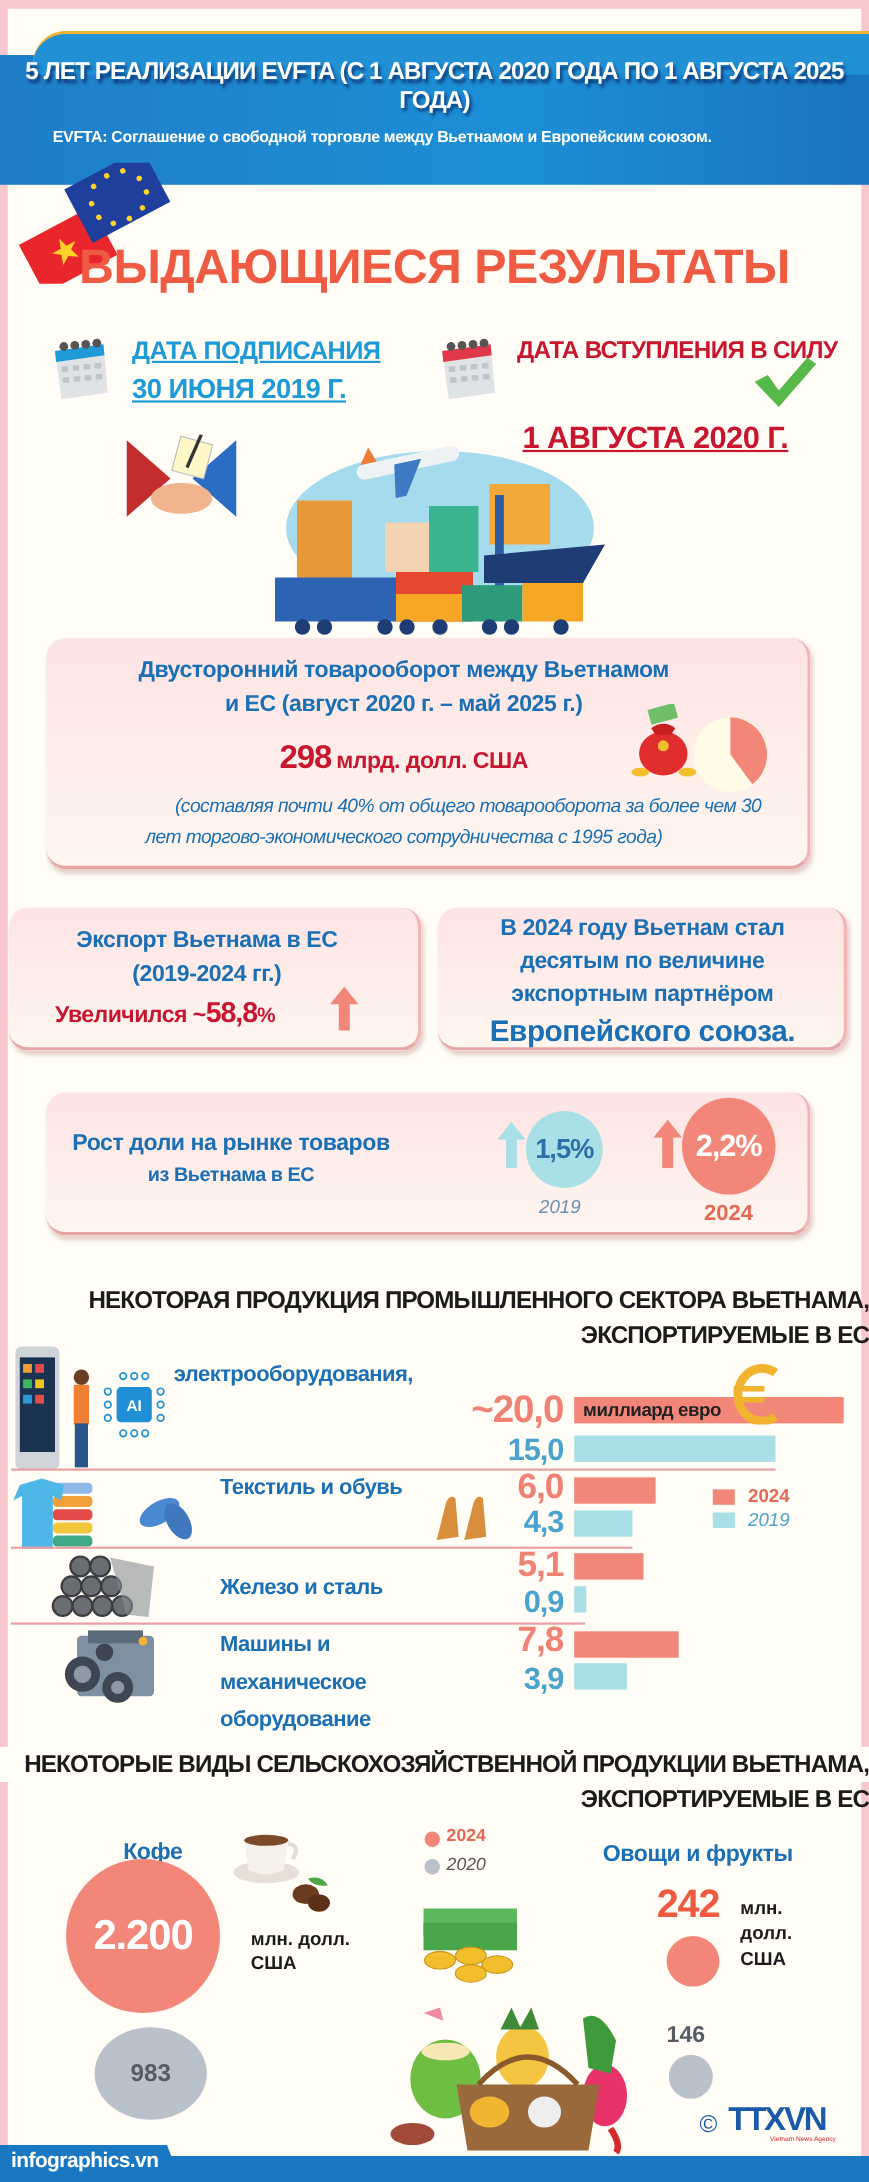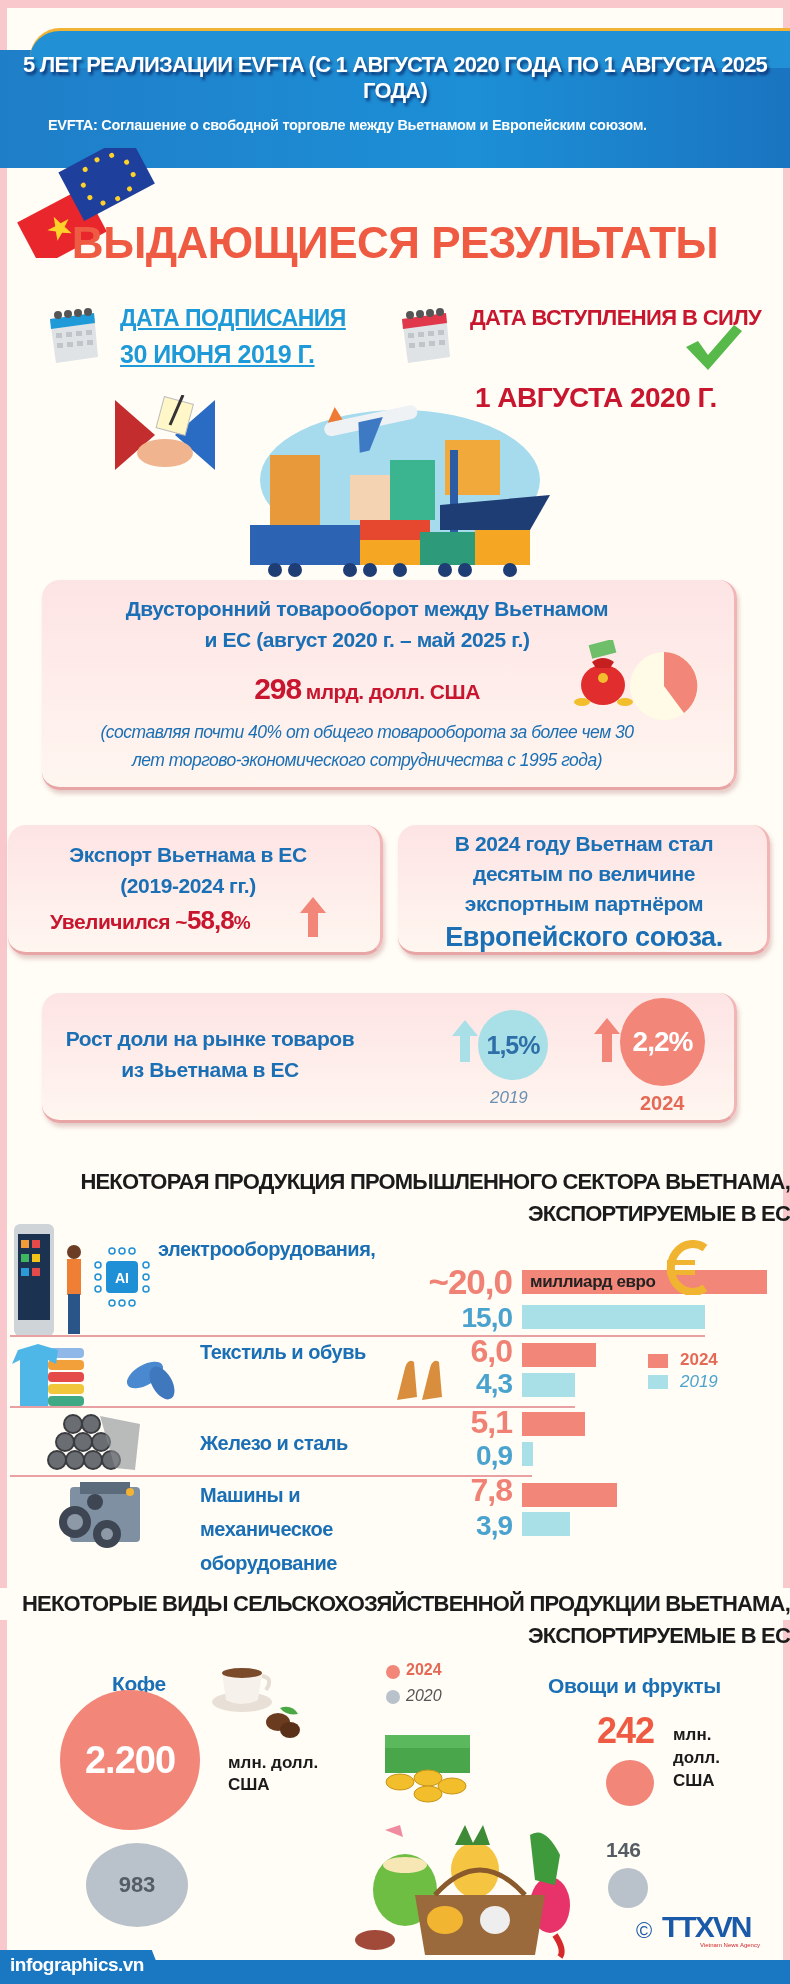--- a/index.html
+++ b/index.html
@@ -39,21 +39,21 @@
   .flags { position: absolute; left: 6px; top: 148px; width: 160px; height: 110px; }
 
   .main-title {
     position: absolute; left: 0; top: 218px; width: 790px; text-align: center;
     color: #ef5a43; font-size: 44px; font-weight: bold; letter-spacing: -0.5px;
   }
 
   
   .date-label-blue { color: #1f9ad8; font-size: 23px; font-weight: bold; letter-spacing: -0.5px; text-decoration: underline; }
   .date-label-red { color: #c8162e; font-size: 22px; font-weight: bold; letter-spacing: -0.6px; }
-  .date-value-red { color: #c8162e; font-size: 28px; font-weight: bold; letter-spacing: -0.5px; }
+  .date-value-red { color: #c8162e; font-size: 28px; font-weight: bold; letter-spacing: -0.5px; text-decoration: underline; }
 
   
   .card {
     position: absolute; background: linear-gradient(180deg, #fde4e4 0%, #fff6f0 100%);
     border-radius: 18px; border-right: 3px solid #f2b5b5; border-bottom: 3px solid #e8a5a5;
     box-shadow: 2px 4px 4px rgba(180,120,120,0.35);
   }
   .blue-bold { color: #1a6fb5; font-weight: bold; letter-spacing: -0.4px; }
   .red-bold { color: #c8162e; font-weight: bold; }
   .italic-blue { color: #1a6fb5; font-style: italic; }
@@ -202,21 +202,21 @@
   </g>
 </svg>
 
 <div class="card" style="left:42px;top:580px;width:695px;height:210px"></div>
 <div class="abs blue-bold" style="left:42px;top:597px;width:650px;text-align:center;font-size:21px">Двусторонний товарооборот между Вьетнамом</div>
 <div class="abs blue-bold" style="left:42px;top:628px;width:650px;text-align:center;font-size:21px">и ЕС (август 2020 г. – май 2025 г.)</div>
 <div class="abs" style="left:42px;top:672px;width:650px;text-align:center">
   <span class="red-bold" style="font-size:30px;letter-spacing:-1px">298</span>
   <span class="red-bold" style="font-size:21px;letter-spacing:-0.5px">млрд. долл. США</span>
 </div>
-<div class="abs italic-blue" style="left:42px;top:722px;width:650px;text-align:center;font-size:17.5px;letter-spacing:-0.5px">(составляя почти 40% от общего товарооборота за более чем 30</div>
+<div class="abs italic-blue" style="left:42px;top:722px;width:650px;text-align:right;font-size:17.5px;letter-spacing:-0.5px">(составляя почти 40% от общего товарооборота за более чем 30</div>
 <div class="abs italic-blue" style="left:42px;top:750px;width:650px;text-align:center;font-size:17.5px;letter-spacing:-0.5px">лет торгово-экономического сотрудничества с 1995 года)</div>
 
 <svg class="abs" style="left:570px;top:640px;width:70px;height:70px" viewBox="0 0 70 70">
   <rect x="20" y="2" width="25" height="14" fill="#6fbf6a" transform="rotate(-15 32 9)"></rect>
   <ellipse cx="33" cy="45" rx="22" ry="20" fill="#e12d2d"></ellipse>
   <path d="M22,22 Q33,14 44,22 L40,28 L26,28 Z" fill="#c61f1f"></path>
   <g fill="#f2be2c">
       <ellipse cx="12" cy="62" rx="8" ry="4"></ellipse>
       <ellipse cx="55" cy="62" rx="8" ry="4"></ellipse>
       <ellipse cx="33" cy="38" rx="5" ry="5"></ellipse>
@@ -238,21 +238,21 @@
 </svg>
 
 <div class="card" style="left:398px;top:825px;width:372px;height:130px"></div>
 <div class="abs blue-bold" style="left:398px;top:832px;width:372px;text-align:center;font-size:21px">В 2024 году Вьетнам стал</div>
 <div class="abs blue-bold" style="left:398px;top:862px;width:372px;text-align:center;font-size:21px">десятым по величине</div>
 <div class="abs blue-bold" style="left:398px;top:892px;width:372px;text-align:center;font-size:21px">экспортным партнёром</div>
 <div class="abs blue-bold" style="left:398px;top:922px;width:372px;text-align:center;font-size:27px">Европейского союза.</div>
 
 <div class="card" style="left:42px;top:993px;width:695px;height:130px"></div>
 <div class="abs blue-bold" style="left:60px;top:1027px;width:300px;text-align:center;font-size:21px">Рост доли на рынке товаров</div>
-<div class="abs blue-bold" style="left:60px;top:1058px;width:300px;text-align:center;font-size:21px">из Вьетнама в ЕС</div>
+<div class="abs blue-bold" style="left:60px;top:1058px;width:300px;text-align:center;font-size:18px">из Вьетнама в ЕС</div>
 
 <svg class="abs" style="left:452px;top:1020px;width:26px;height:42px" viewBox="0 0 26 42">
   <polygon points="13,0 26,16 18,16 18,42 8,42 8,16 0,16" fill="#a9dfe6"></polygon>
 </svg>
 <div class="circle" style="left:478px;top:1010px;width:70px;height:70px;background:#a9dfe6">
   <span style="color:#2d6fa8;font-size:25px;font-weight:bold;letter-spacing:-1px">1,5%</span>
 </div>
 <div class="abs" style="left:490px;top:1088px;color:#6a8fb2;font-size:17px;font-style:italic">2019</div>
 
 <svg class="abs" style="left:594px;top:1018px;width:26px;height:44px" viewBox="0 0 26 44">

